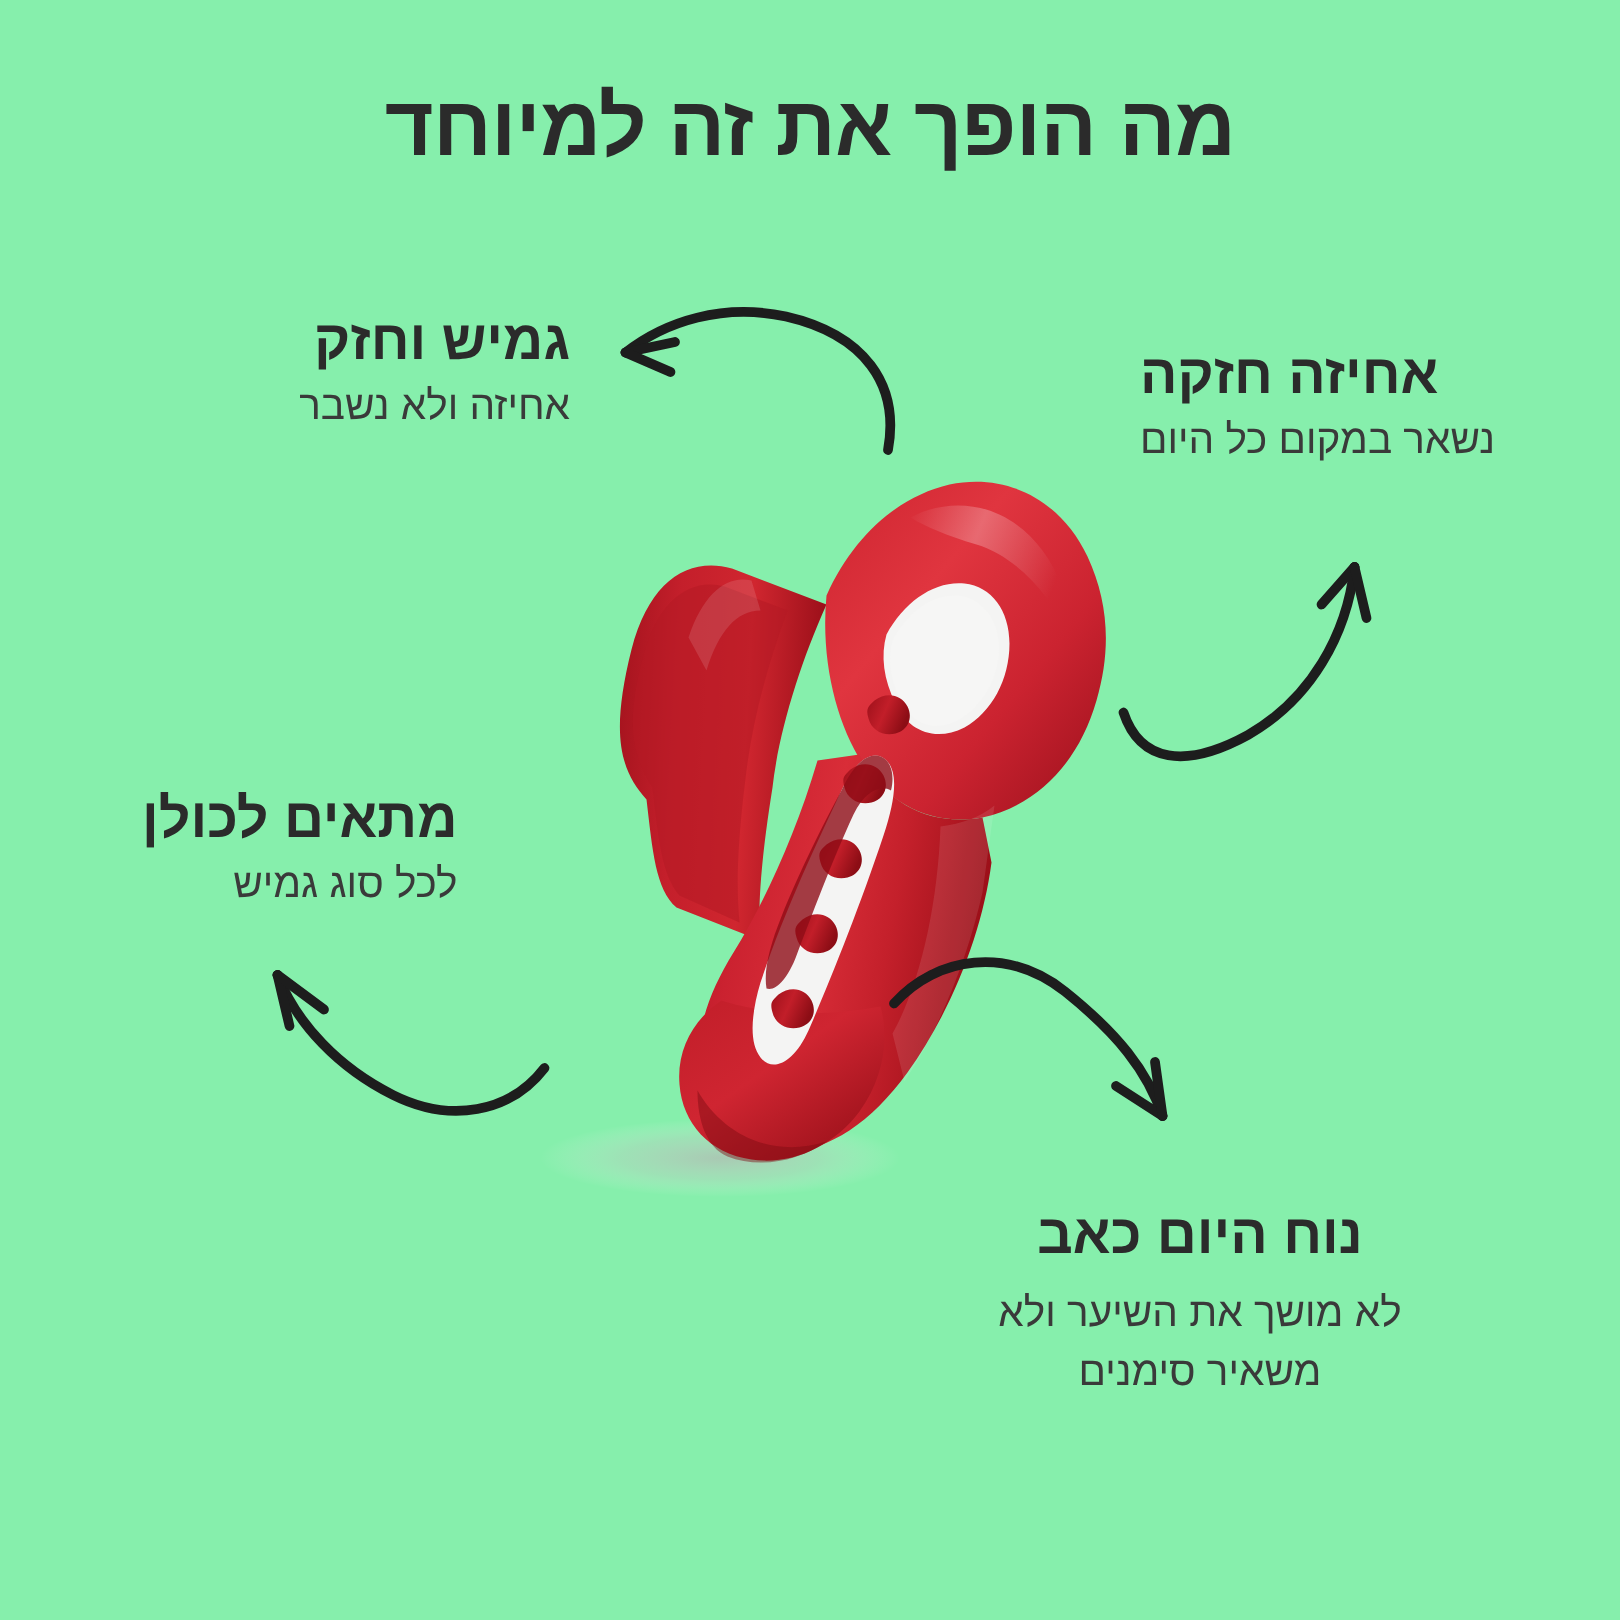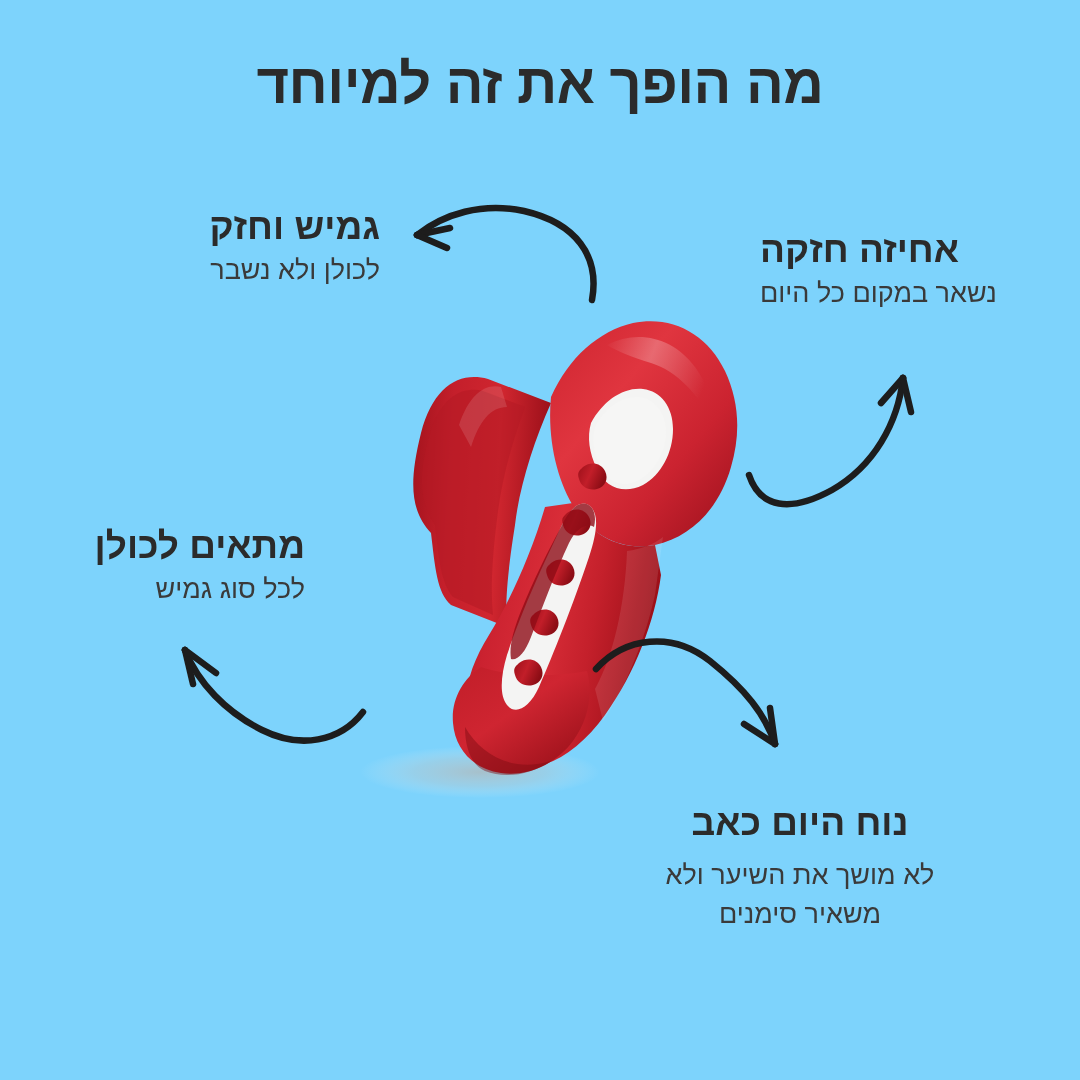--- a/index.html
+++ b/index.html
@@ -10,21 +10,21 @@
     width: 1080px;
     height: 1080px;
     background: #f4f4f3;
     font-family: "Liberation Sans", "DejaVu Sans", sans-serif;
     overflow: hidden;
   }
   .canvas {
     position: relative;
     width: 1080px;
     height: 1080px;
-    background: #7dd3fc;
+    background: #86efac;
     overflow: hidden;
   }
   
   .page-title {
     position: absolute;
     top: 52px;
     left: 0;
     width: 1080px;
     text-align: center;
     font-size: 56px;
@@ -258,21 +258,21 @@
 
     <g>
       <path class="arrow-stroke" d="M 596,669 C 625,637 672,631 710,661 C 745,689 765,714 775,744"></path>
       <path class="arrow-stroke" d="M 775,744 L 744,724"></path>
       <path class="arrow-stroke" d="M 775,744 L 770,708"></path>
     </g>
   </svg>
 
   <div class="feature align-right" id="feature-flexible">
     <div class="f-title">גמיש וחזק</div>
-    <div class="f-sub">לכולן ולא נשבר</div>
+    <div class="f-sub">אחיזה ולא נשבר</div>
   </div>
 
   <div class="feature align-right" id="feature-grip">
     <div class="f-title">אחיזה חזקה</div>
     <div class="f-sub">נשאר במקום כל היום</div>
   </div>
 
   <div class="feature align-right" id="feature-fits-all">
     <div class="f-title">מתאים לכולן</div>
     <div class="f-sub">לכל סוג גמיש</div>

